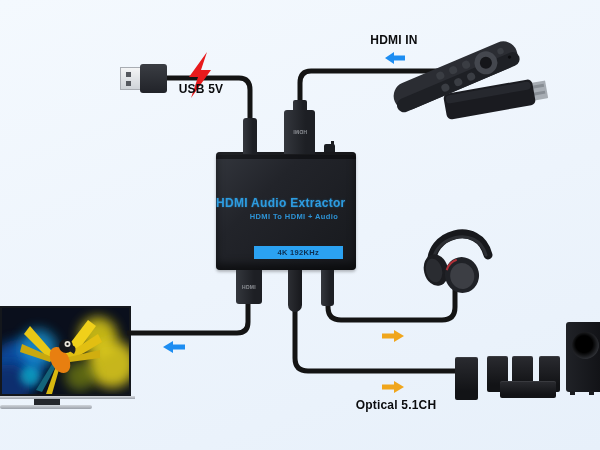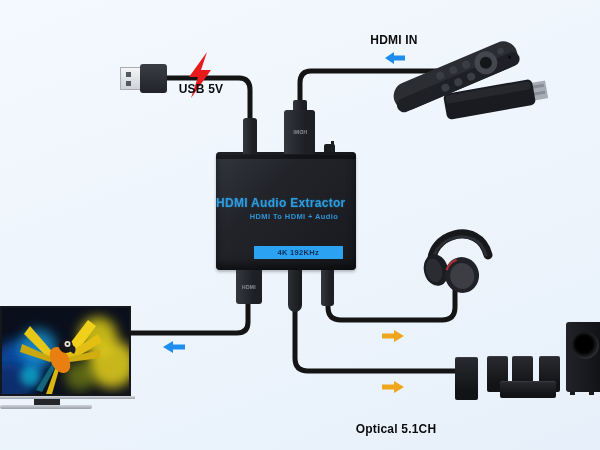--- a/index.html
+++ b/index.html
@@ -106,21 +106,21 @@
   </svg>
 
   <svg class="abs" style="left:163px;top:341px;z-index:6;" width="22" height="12" viewBox="0 0 22 12">
     <polygon points="0,6 10,0 10,3.6 22,3.6 22,8.4 10,8.4 10,12" fill="#1d8df2"></polygon>
   </svg>
 
   <svg class="abs" style="left:382px;top:330px;z-index:6;" width="22" height="12" viewBox="0 0 22 12">
     <polygon points="22,6 12,0 12,3.6 0,3.6 0,8.4 12,8.4 12,12" fill="#f0a61c"></polygon>
   </svg>
 
-  <div class="label" style="left:347px;top:398px;width:98px;margin-top:24px;">Optical 5.1CH</div>
+  <div class="label" style="left:347px;top:398px;width:98px;">Optical 5.1CH</div>
   <svg class="abs" style="left:382px;top:381px;z-index:6;" width="22" height="12" viewBox="0 0 22 12">
     <polygon points="22,6 12,0 12,3.6 0,3.6 0,8.4 12,8.4 12,12" fill="#f0a61c"></polygon>
   </svg>
 
   <svg class="item" style="left:385px;top:40px;" width="175" height="85" viewBox="0 0 175 85">
 
     <g transform="rotate(-10 107 62)">
       <rect x="147" y="50" width="16" height="18" rx="1" fill="#a7adb4"></rect>
       <rect x="149" y="53" width="12" height="3" fill="#878d94"></rect>
       <rect x="149" y="60" width="12" height="3" fill="#878d94"></rect>

